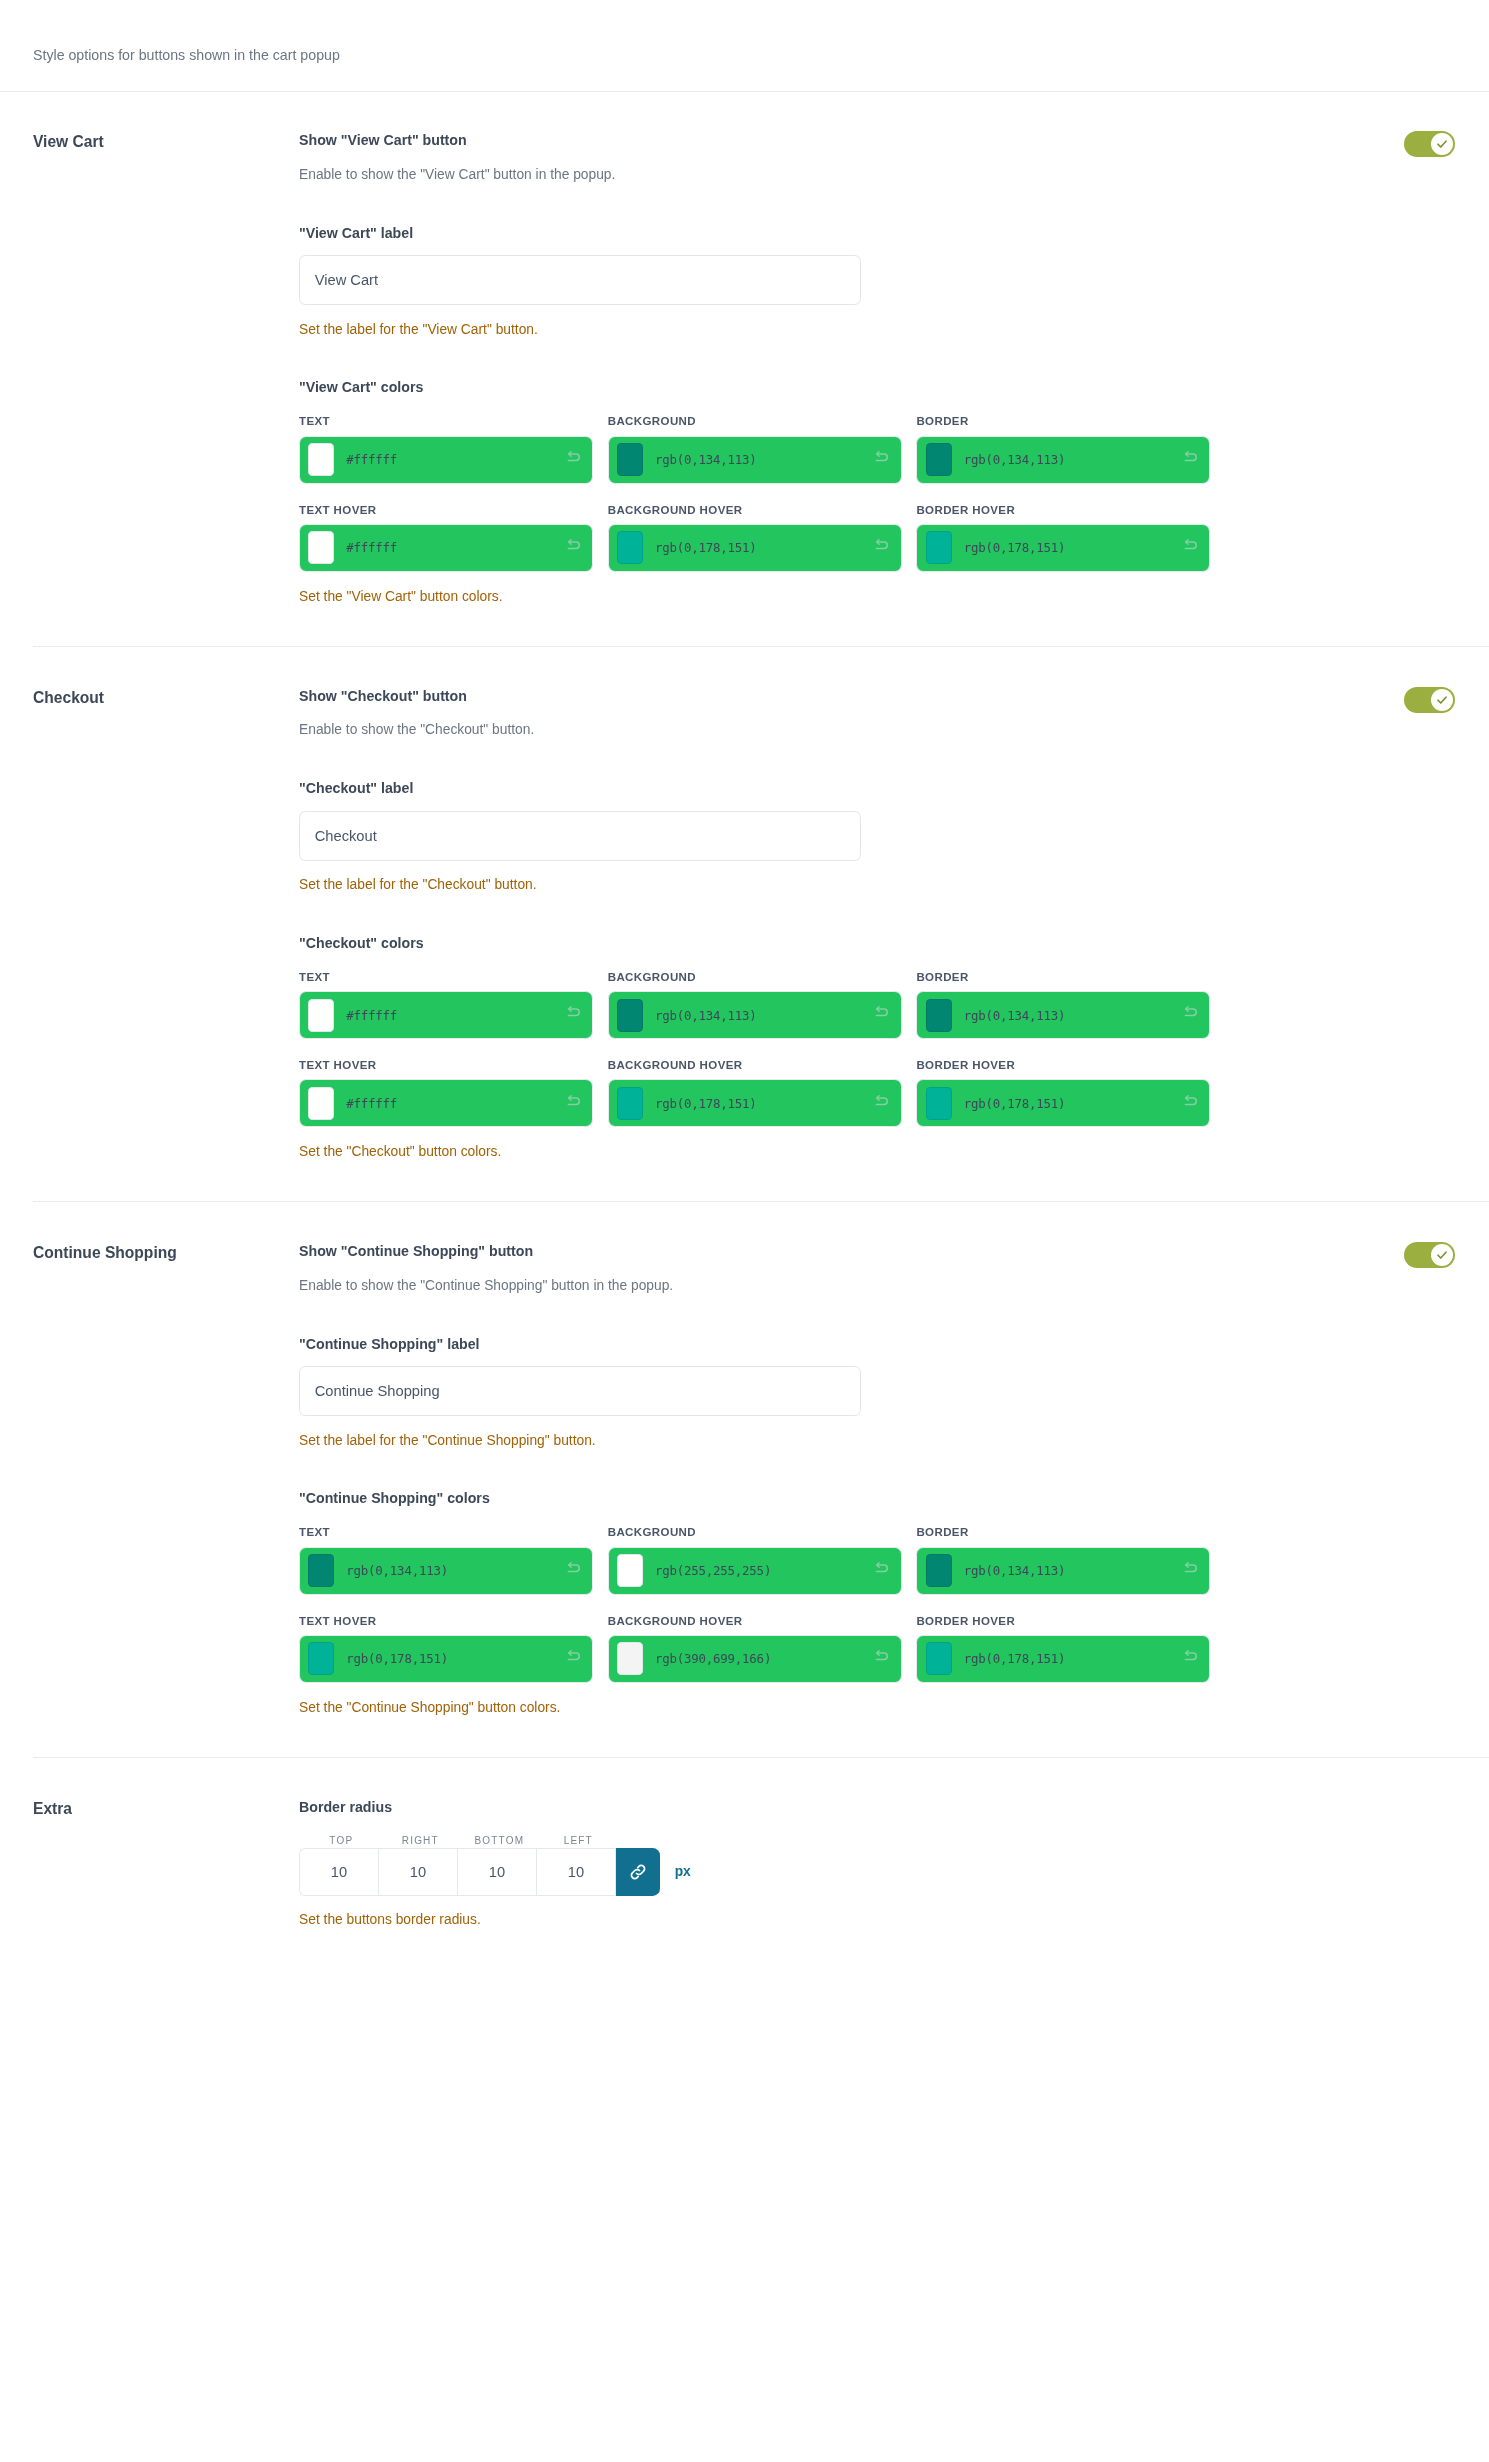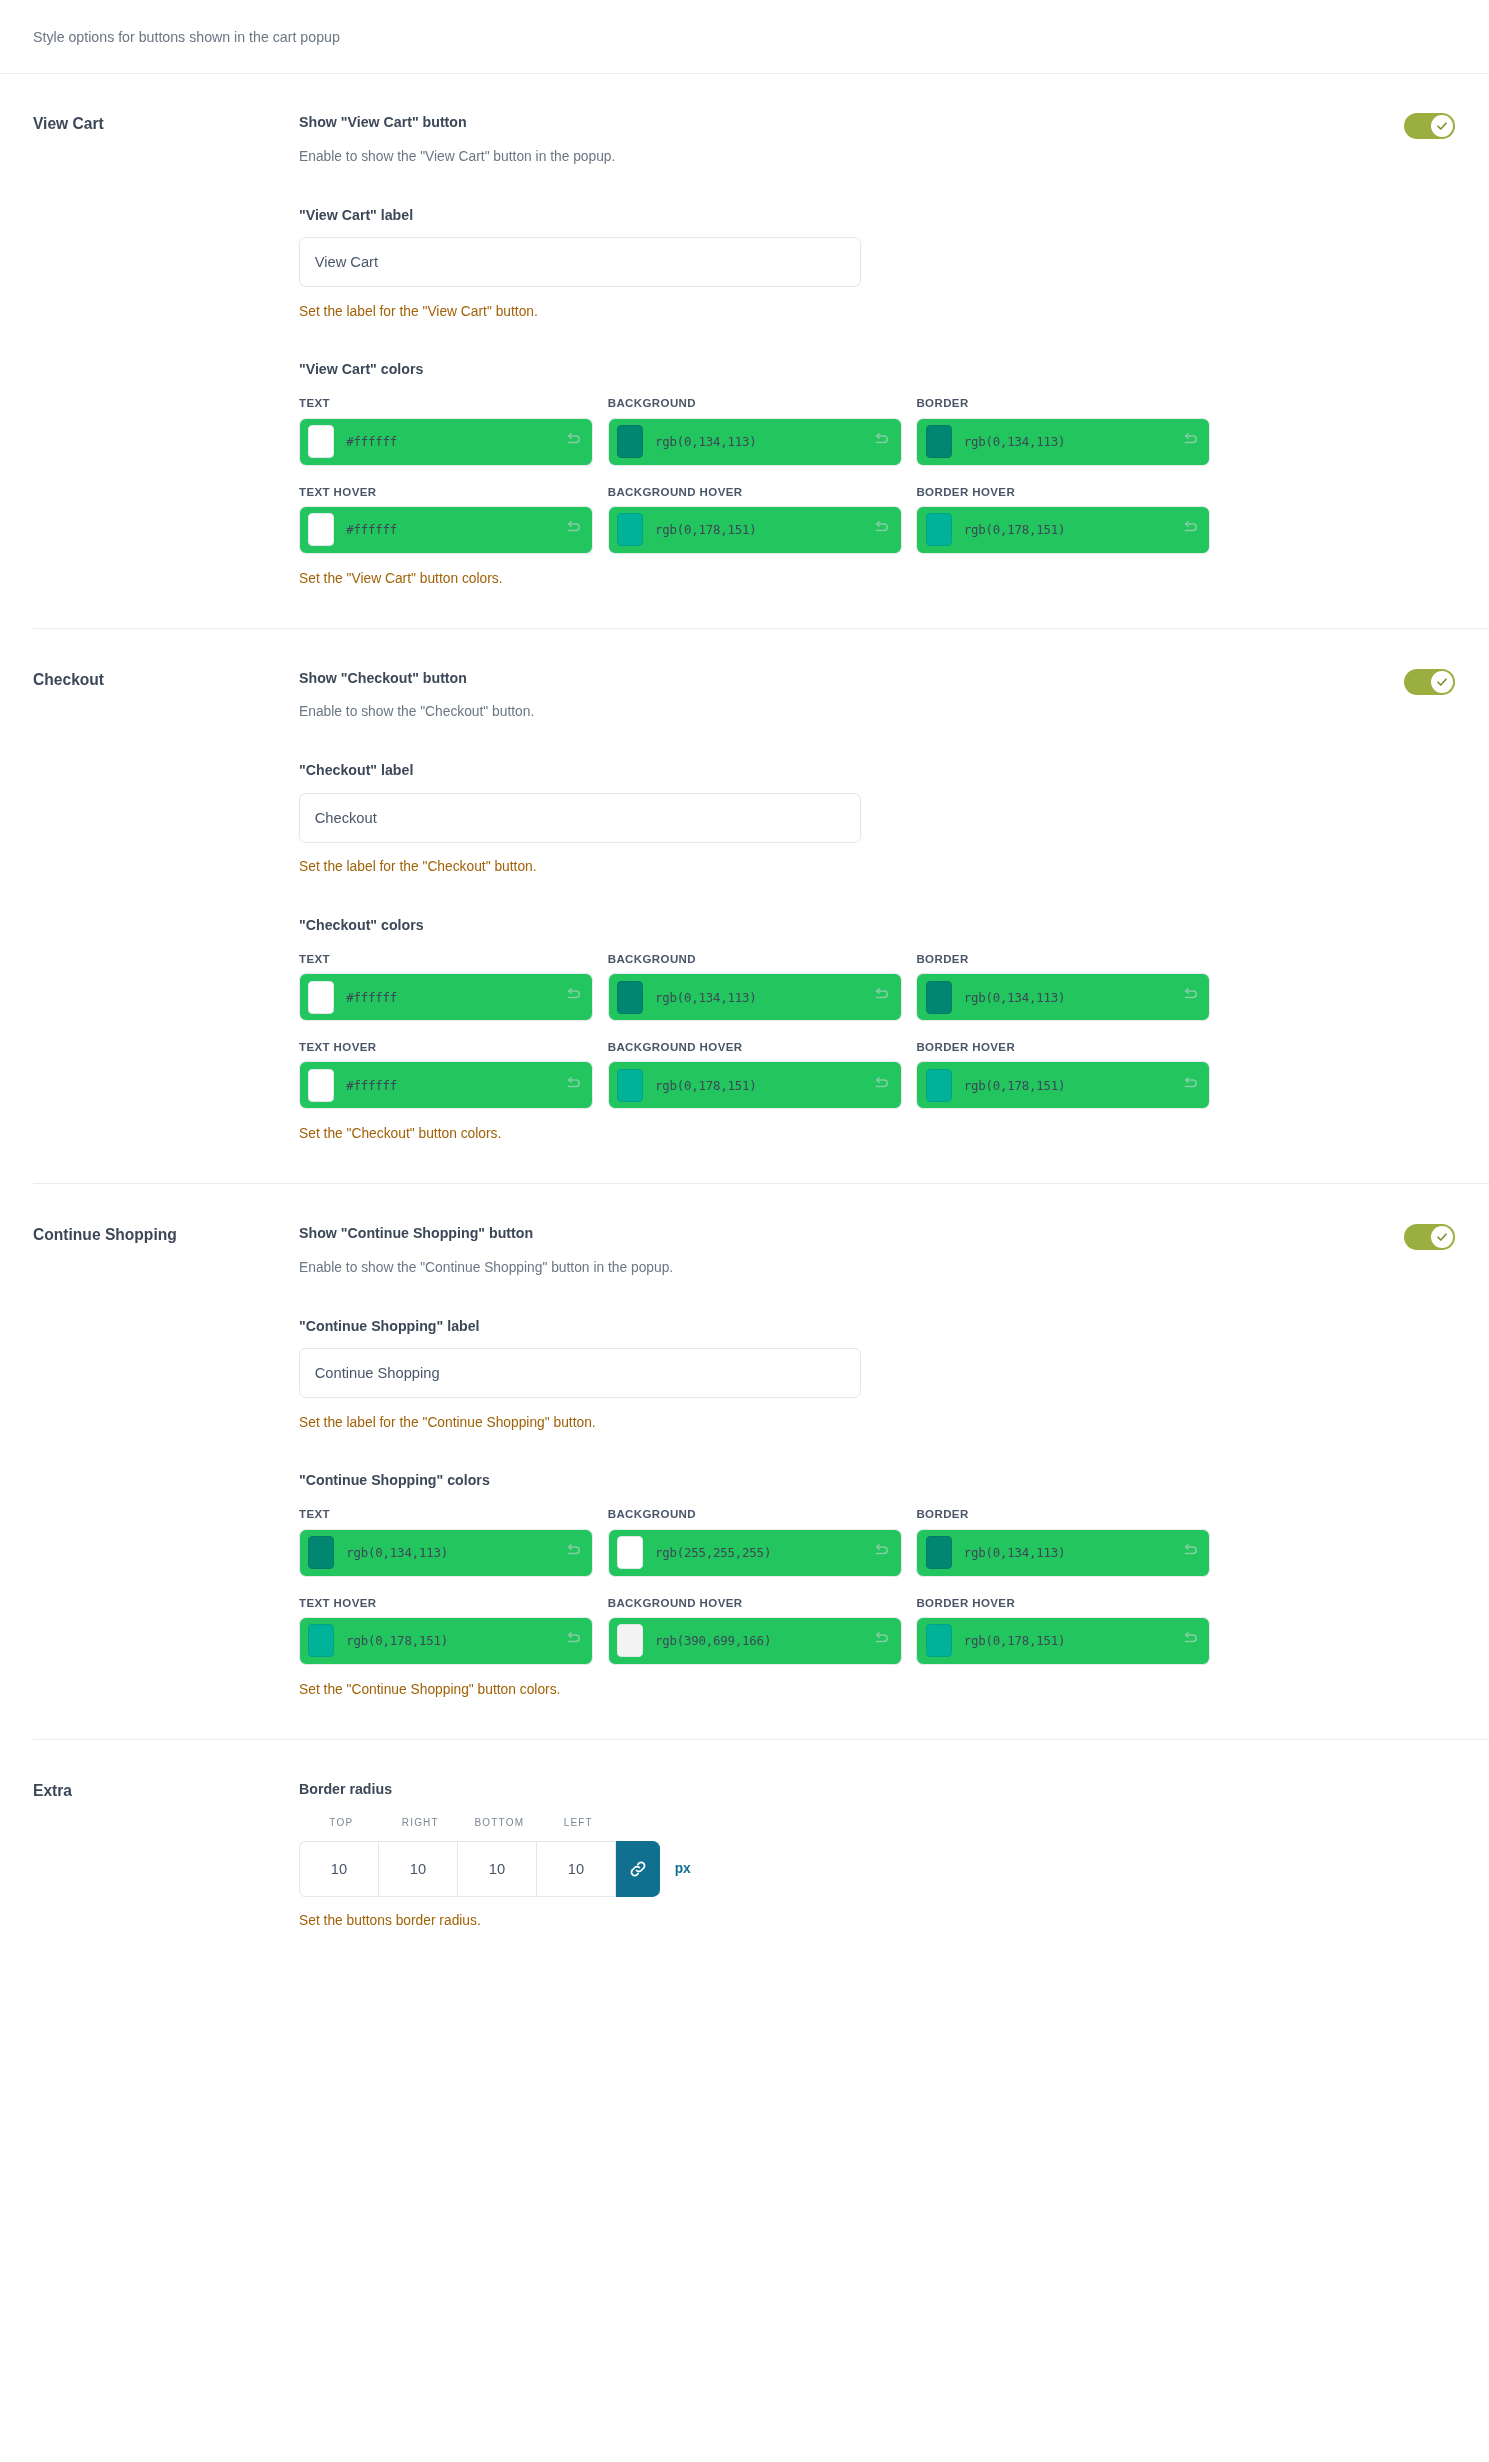--- a/index.html
+++ b/index.html
@@ -12,21 +12,21 @@
   }
   .page { width: 1490px; min-height: 2462px; background: #fff; position: relative; }
 
   
   .page-header { padding: 26px 33px 27.5px 33px; }
   .page-title {
     font-size: 28.5px; font-weight: 400; color: #3c4858; letter-spacing: 0.1px;
     line-height: 1.25;
   }
   .page-subtitle {
-    margin-top: 3px; font-size: 14.2px; color: #6b7683; font-weight: 400;
+    margin-top: 21px; font-size: 14.2px; color: #6b7683; font-weight: 400;
   }
   .hr-full { height: 0.9px; background: #e8eaed; width: 100%; }
 
   
   .section {
     display: flex;
     padding: 40px 0 40px 0;
     margin: 0 0 0 33px;
     border-bottom: 0.9px solid #e8eaed;
   }
@@ -114,23 +114,23 @@
   .radius-block { margin-top: 18.4px; }
   .radius-caps {
     display: grid; grid-template-columns: 79px 79px 79px 79px;
     margin-left: 2.8px;
   }
   .radius-cap {
     font-size: 10px; letter-spacing: 1.2px; color: #7b8593;
     text-transform: uppercase; text-align: center; font-weight: 400;
   }
   .radius-row {
-    margin-top: 13px;
+    margin-top: 2px;
     display: flex; align-items: stretch;
-    width: 349px; height: 56px;
+    width: 349px; height: 48px;
   }
   .radius-fields {
     display: flex; flex: 0 0 auto;
     border: 0.9px solid #e6e9ec;
     border-right: none;
     border-radius: 6.4px 0 0 6.4px;
     background: #fff; overflow: hidden;
   }
   .radius-input {
     width: 79px; height: 100%;

